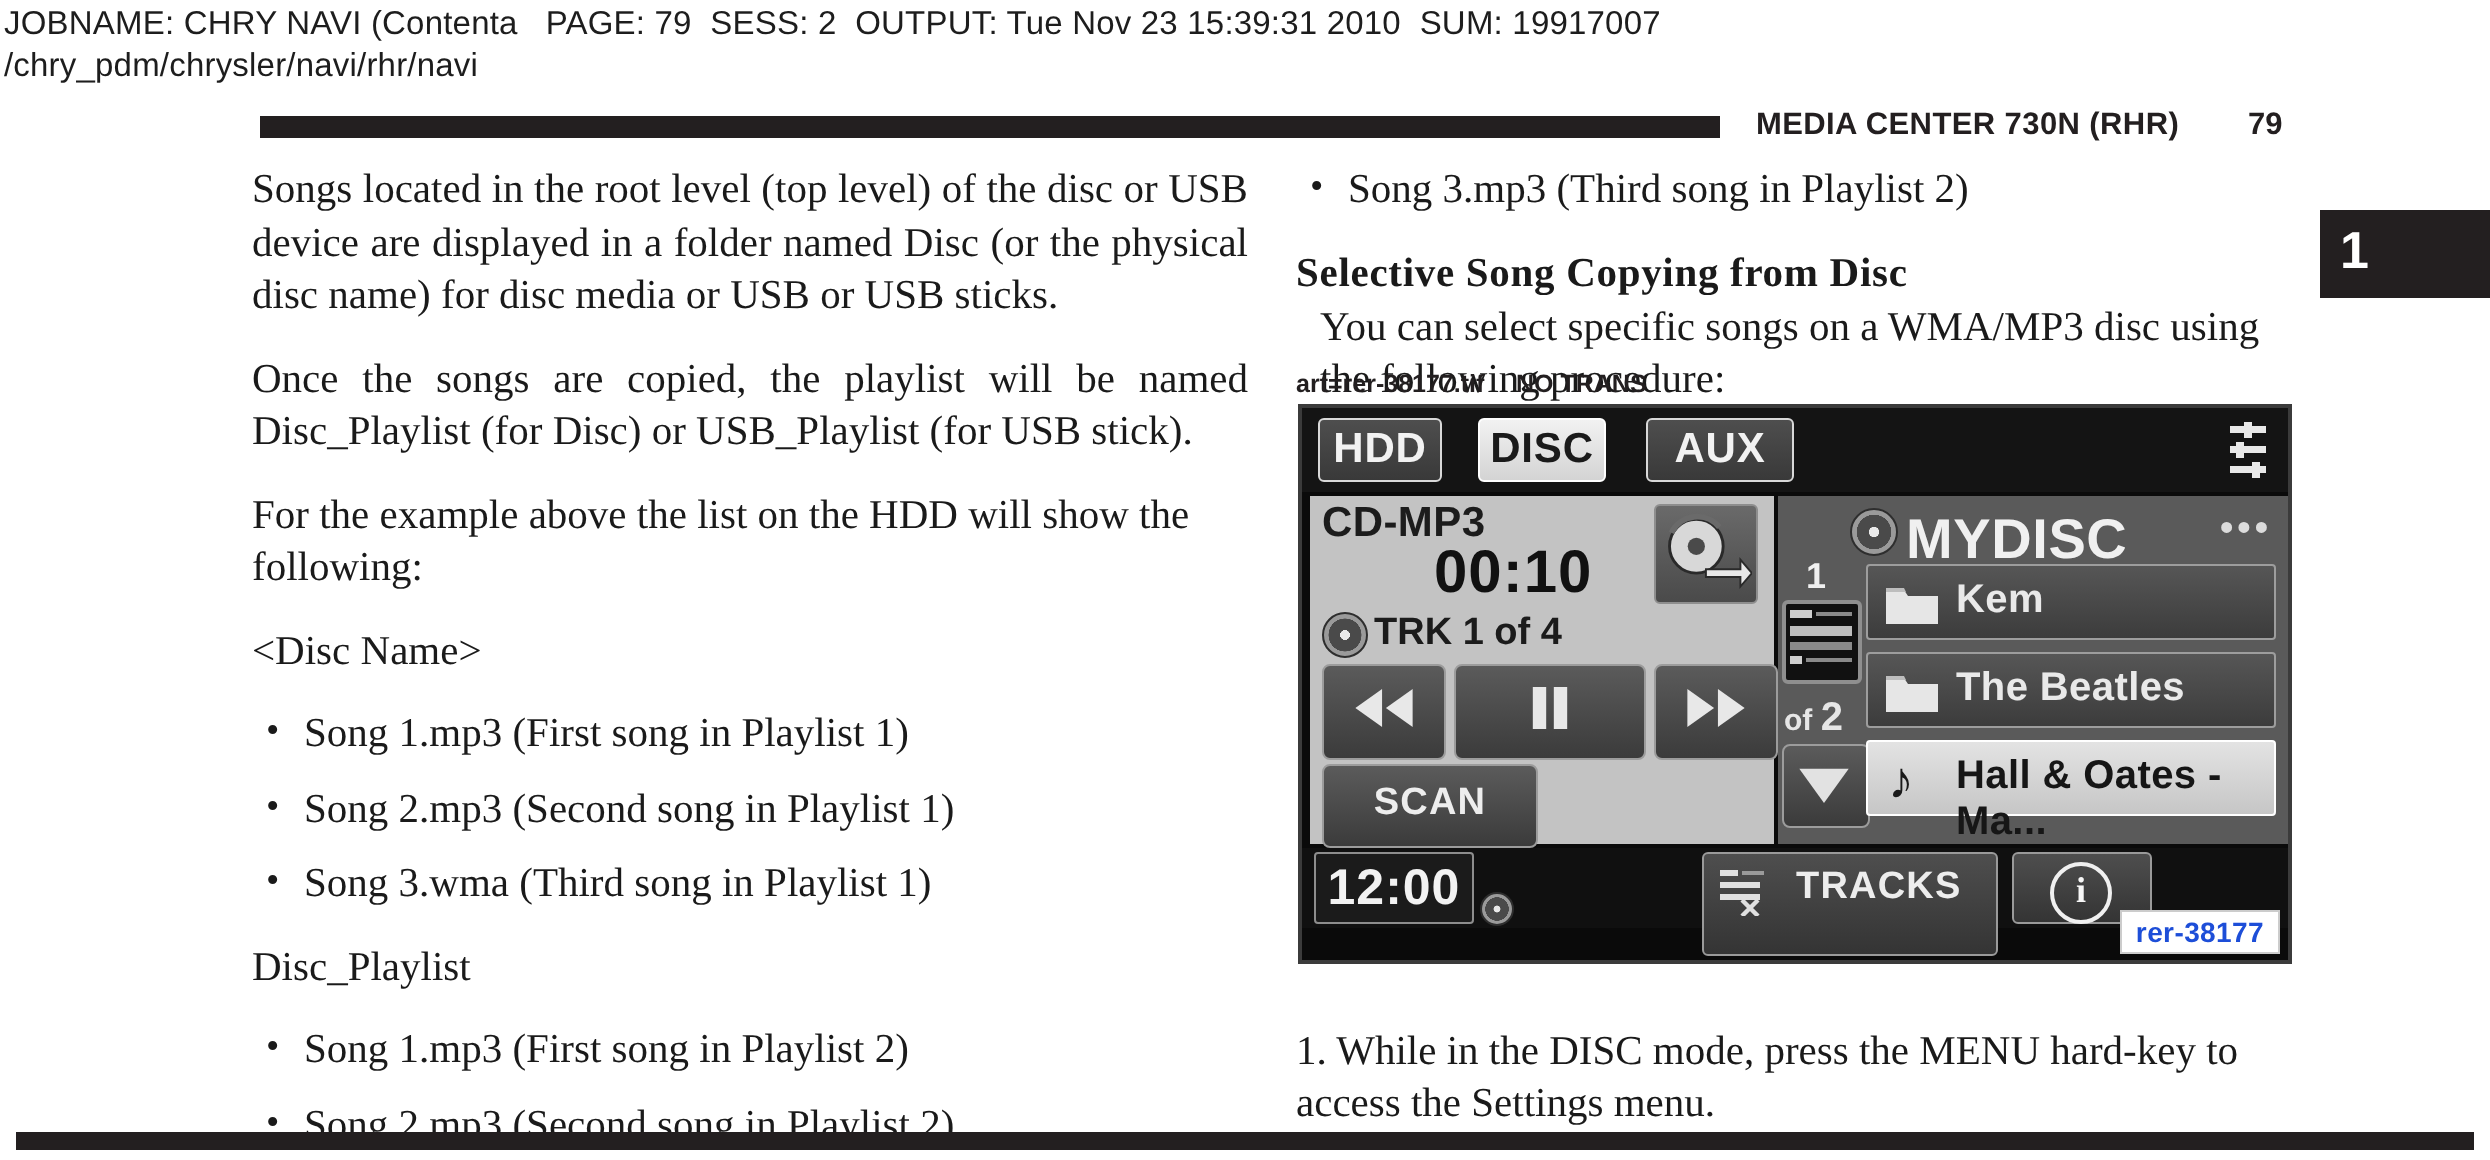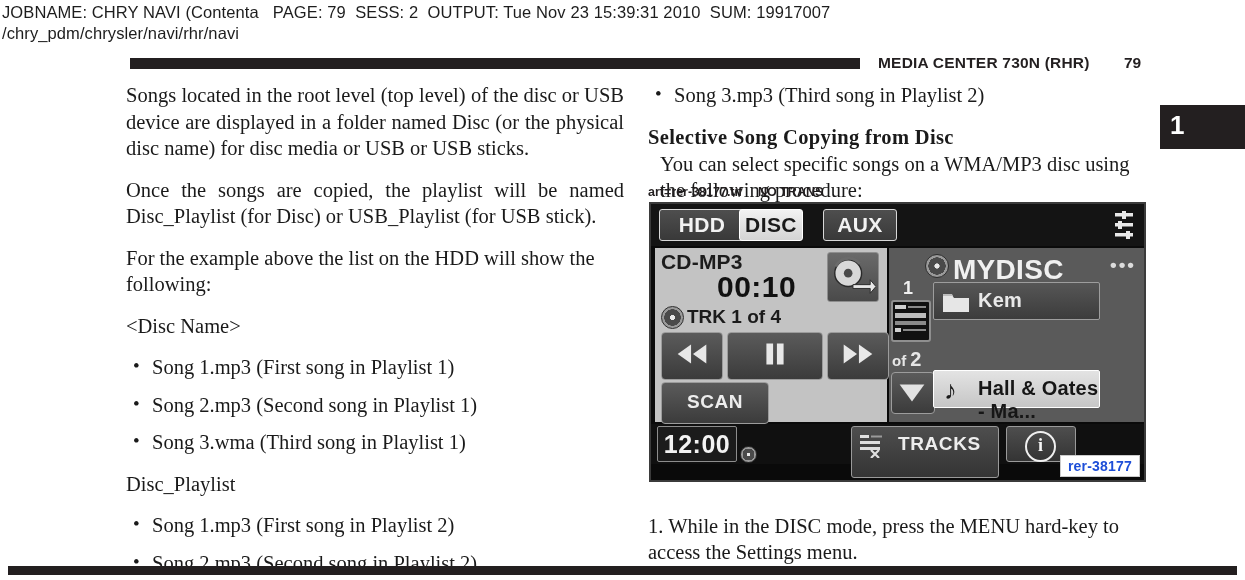--- a/index.html
+++ b/index.html
@@ -126,21 +126,21 @@
     position:absolute; top:5px; height:32px;
     border:1px solid #d8d8d8;
     border-radius:3px;
     box-sizing:border-box;
     color:#f2f2f2;
     font-size:21px; font-weight:bold;
     line-height:30px; text-align:center;
     letter-spacing:.4px;
     background:linear-gradient(#4e4e4e,#393939);
   }
-  #btn-hdd{left:8px; width:86px;}
+  #btn-hdd{left:8px; width:62px;}
   #btn-disc{left:88px; width:64px;
     background:linear-gradient(#f2f2f2,#d4d4d4);
     color:#1a1a1a; border-color:#ffffff;}
   #btn-aux{left:172px; width:74px;}
   #eq-icon{
     position:absolute; right:9px; top:6px; width:22px; height:30px;
   }
 
   
   #player{
@@ -196,21 +196,21 @@
     position:absolute; left:64px; top:6px;
     font-size:28px; font-weight:bold; color:#f0f0f0; letter-spacing:.3px;
   }
   #disc-title-icon{left:36px; top:6px; width:22px; height:22px;}
   #ellipsis{
     position:absolute; right:8px; top:10px;
     font-size:19px; font-weight:bold; color:#dcdcdc; letter-spacing:2px;
     line-height:14px;
   }
   .list-row{
-    position:absolute; left:44px; width:167px; height:38px;
+    position:absolute; left:44px; width:205px; height:38px;
     border:1px solid #9d9d9d; border-radius:2px;
     box-sizing:border-box;
   }
   .list-row .row-label{
     position:absolute; left:44px; top:6px;
     font-size:20px; font-weight:bold; letter-spacing:.2px;
   }
   .row-folder{
     background:linear-gradient(#565656,#3c3c3c);
   }
@@ -472,20 +472,29 @@
     <div class="list-row row-folder" id="row-kem">
       <span class="folder-ico">
         <svg viewBox="0 0 28 22" width="28" height="22">
           <path d="M1 4 L10 4 L12 7 L27 7 L27 21 L1 21 Z" fill="#e6e6e6"></path>
           <path d="M1 3 L10 3 L11 5 L1 5 Z" fill="#bdbdbd"></path>
         </svg>
       </span>
       <span class="row-label">Kem</span>
     </div>
 
+    <div class="list-row row-folder" id="row-beatles">
+      <span class="folder-ico">
+        <svg viewBox="0 0 28 22" width="28" height="22">
+          <path d="M1 4 L10 4 L12 7 L27 7 L27 21 L1 21 Z" fill="#e6e6e6"></path>
+          <path d="M1 3 L10 3 L11 5 L1 5 Z" fill="#bdbdbd"></path>
+        </svg>
+      </span>
+      <span class="row-label">The Beatles</span>
+    </div>
 
     <div class="list-row row-sel" id="row-hall">
       <span class="note-ico">♪</span>
       <span class="row-label">Hall &amp; Oates - Ma...</span>
     </div>
 
   </div>
 
   <div id="bot-bar">
     <div id="clock">12:00</div>

